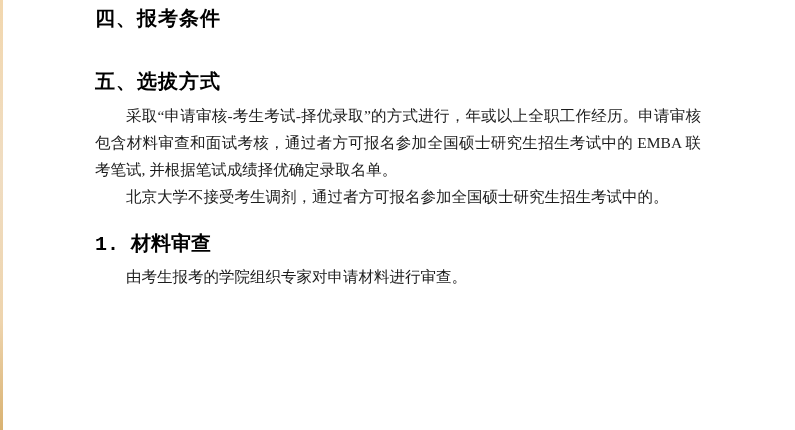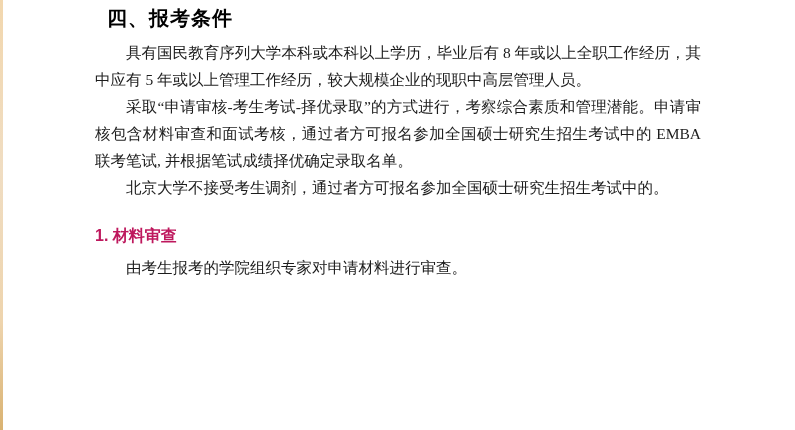--- a/index.html
+++ b/index.html
@@ -34,21 +34,21 @@
       var(--edge-bottom, #d9b271) 100%
     );
   }
   .content {
     position: absolute;
     left: 95px;
     top: 0;
     width: 606px;
   }
   .sec-heading {
-    margin: 12px;
+    margin: 0;
     padding: 0;
     font-family: "Liberation Sans", "DejaVu Sans", sans-serif;
     font-weight: 700;
     font-size: 20px;
     line-height: 24px;
     color: #000000;
     letter-spacing: 1px;
   }
   .sec-heading.first {
     margin-top: 6px;
@@ -63,42 +63,42 @@
     padding: 0;
     font-size: 15.5px;
     line-height: 27px;
     text-align: justify;
     text-indent: 2em;
     color: #1c1c1c;
   }
   .sub-heading {
     margin: 25px 0 8px 0;
     padding: 0;
-    font-family: Liberation Sans, sans-serif;
+    font-family: Liberation Mono, monospace;
     font-weight: 700;
-    font-size: 16px;
+    font-size: 20px;
     line-height: 20px;
-    color: #be185d;
+    color: #000000;
   }
 </style>
 </head>
 <body>
 
 <div class="doc-page">
   <div class="edge-strip"></div>
 
   <div class="content">
 
     <h2 class="sec-heading first">四、报考条件</h2>
 
-    <p class="body-para">具有国民教育序列大学本科或本科以上学历，毕业后有 8 年或以上全职工作经历，其中应有 5 年或以上管理工作经历，较大规模企业的现职中高层管理人员。</p>
 
 
+    <h2 class="sec-heading second">五、选拔方式</h2>
 
-    <p class="body-para">采取“申请审核-考生考试-择优录取”的方式进行，考察综合素质和管理潜能。申请审核包含材料审查和面试考核，通过者方可报名参加全国硕士研究生招生考试中的 EMBA 联考笔试, 并根据笔试成绩择优确定录取名单。</p>
+    <p class="body-para">采取“申请审核-考生考试-择优录取”的方式进行，年或以上全职工作经历。申请审核包含材料审查和面试考核，通过者方可报名参加全国硕士研究生招生考试中的 EMBA 联考笔试, 并根据笔试成绩择优确定录取名单。</p>
 
     <p class="body-para">北京大学不接受考生调剂，通过者方可报名参加全国硕士研究生招生考试中的。</p>
 
     <h3 class="sub-heading">1. 材料审查</h3>
 
     <p class="body-para">由考生报考的学院组织专家对申请材料进行审查。</p>
 
   </div>
 </div>
 

